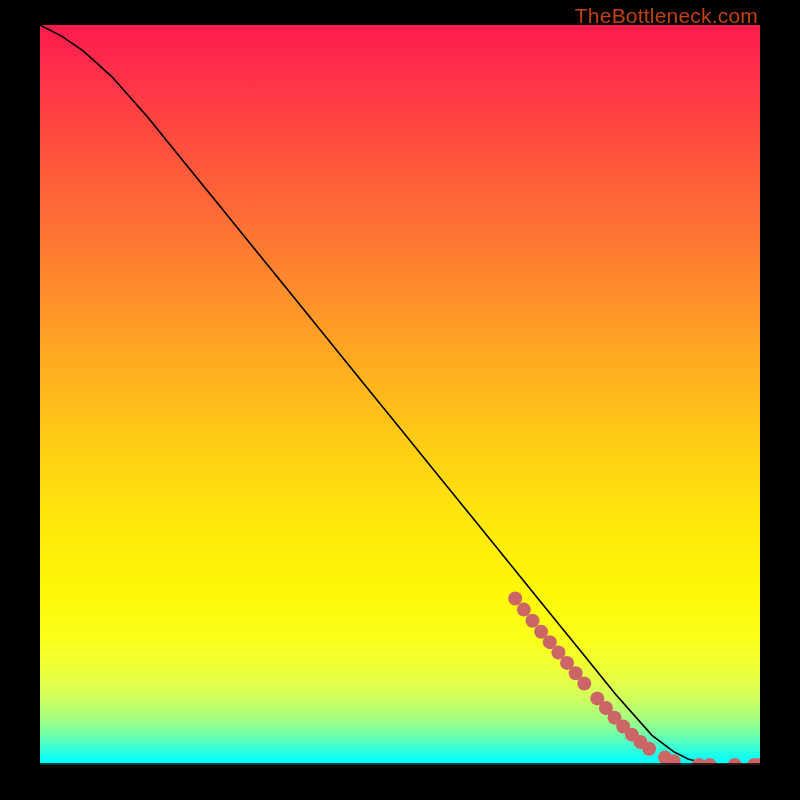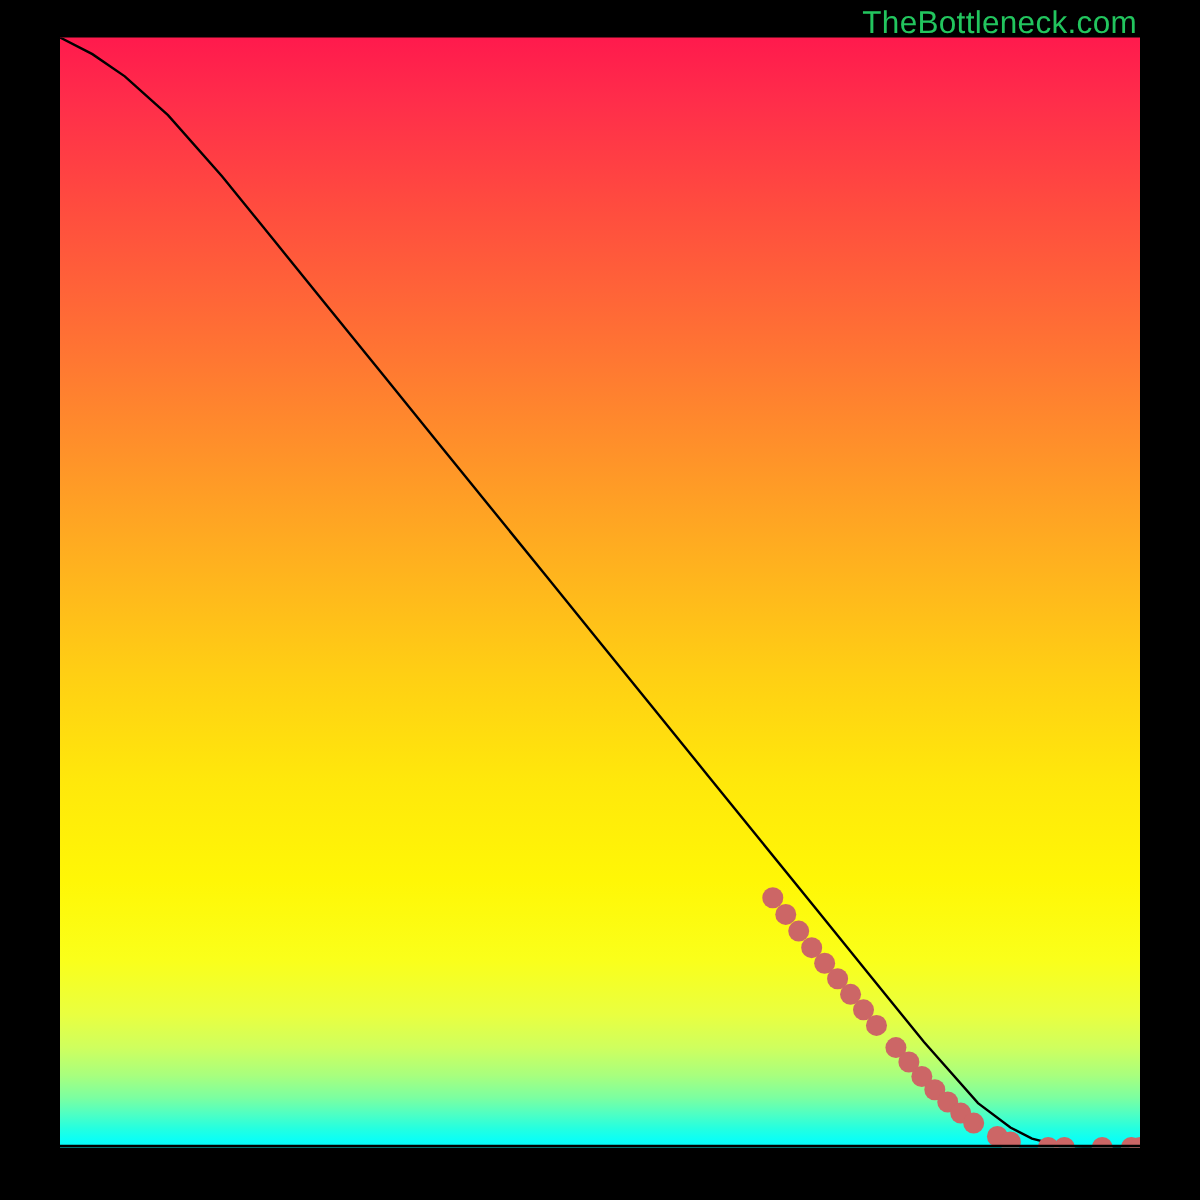--- a/index.html
+++ b/index.html
@@ -38,21 +38,21 @@
       #7cffa0 95.5%,
       #4effc4 97%,
       #24ffe0 98.3%,
       #0dfff4 99.2%,
       #05fbff 100%);
   }
   .watermark {
     position: absolute;
     top: 4px;
     right: 42px;
-    color: #22c55e;
+    color: #c2410c;
     font-size: 21px;
     font-weight: 400;
     letter-spacing: 0.2px;
   }
   .overlay-svg {
     position: absolute;
     left: 40px;
     top: 25px;
     width: 720px;
     height: 740px;

